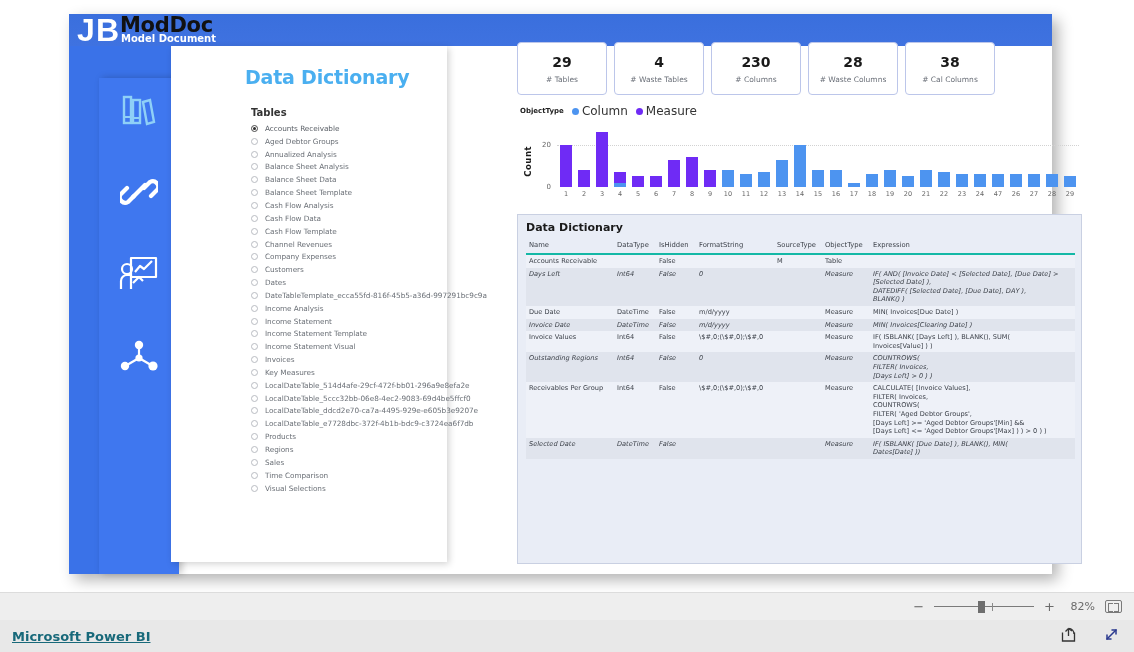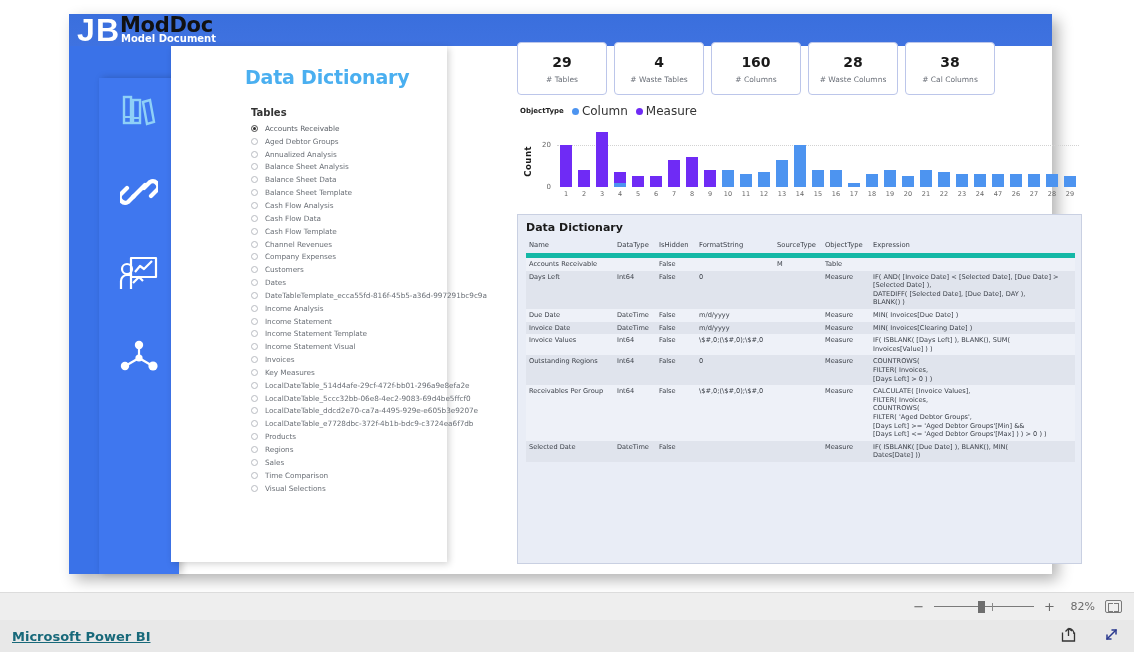--- a/index.html
+++ b/index.html
@@ -169,29 +169,29 @@
     background:#e9edf6; border:1px solid #c9d0e2;
   }
   .table-title {
     position:absolute; left:8px; top:6px;
     font-size:11px; font-weight:bold; color:#1a1a1a;
     font-family:"DejaVu Sans", sans-serif;
   }
   table.dd { position:absolute; left:8px; top:24px; width:549px; border-collapse:collapse; }
   table.dd th {
     font-size:6.8px; font-weight:normal; color:#3a3f47; text-align:left;
-    padding:2px 3px 4px 3px; border-bottom:5px solid #14b8a6;
+    padding:2px 3px 4px 3px; border-bottom:2px solid #14b8a6;
     font-family:"DejaVu Sans", sans-serif; vertical-align:bottom;
   }
   table.dd td {
     font-size:6.6px; color:#3a3f47; text-align:left;
     padding:2px 3px; vertical-align:top; line-height:8.6px;
     font-family:"DejaVu Sans", sans-serif;
   }
-  table.dd tr.alt td { background:#dfe3ec; }
+  table.dd tr.alt td { background:#dfe3ec;font-style:italic; }
   table.dd tr td { background:#eef1f8; }
   table.dd tr.alt td { background:#e0e4ed; }
   .expr { white-space:pre-line; }
   .c-name { width:88px; }
   .c-dt { width:42px;margin-left:43px; }
   .c-hid { width:40px; }
   .c-fmt { width:78px; }
   .c-src { width:48px; }
   .c-obj { width:48px; }
 
@@ -441,21 +441,21 @@
       <div class="kpi-row" id="kpi-row">
           <div class="kpi-card">
             <div class="kpi-value">29</div>
             <div class="kpi-label"># Tables</div>
           </div>
           <div class="kpi-card">
             <div class="kpi-value">4</div>
             <div class="kpi-label"># Waste Tables</div>
           </div>
           <div class="kpi-card">
-            <div class="kpi-value">160</div>
+            <div class="kpi-value">230</div>
             <div class="kpi-label"># Columns</div>
           </div>
           <div class="kpi-card">
             <div class="kpi-value">28</div>
             <div class="kpi-label"># Waste Columns</div>
           </div>
           <div class="kpi-card">
             <div class="kpi-value">38</div>
             <div class="kpi-label"># Cal Columns</div>
           </div>

